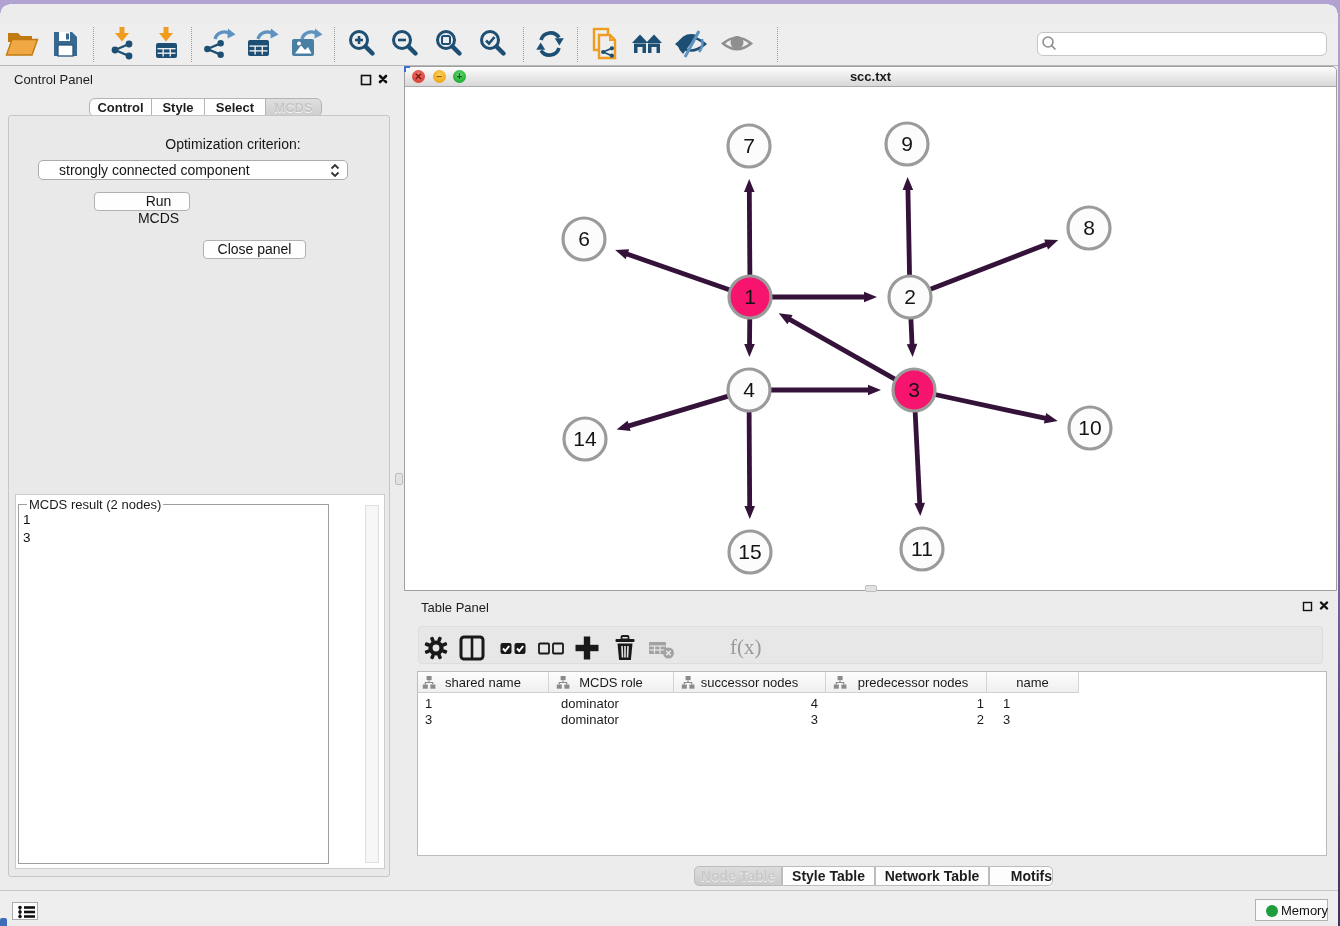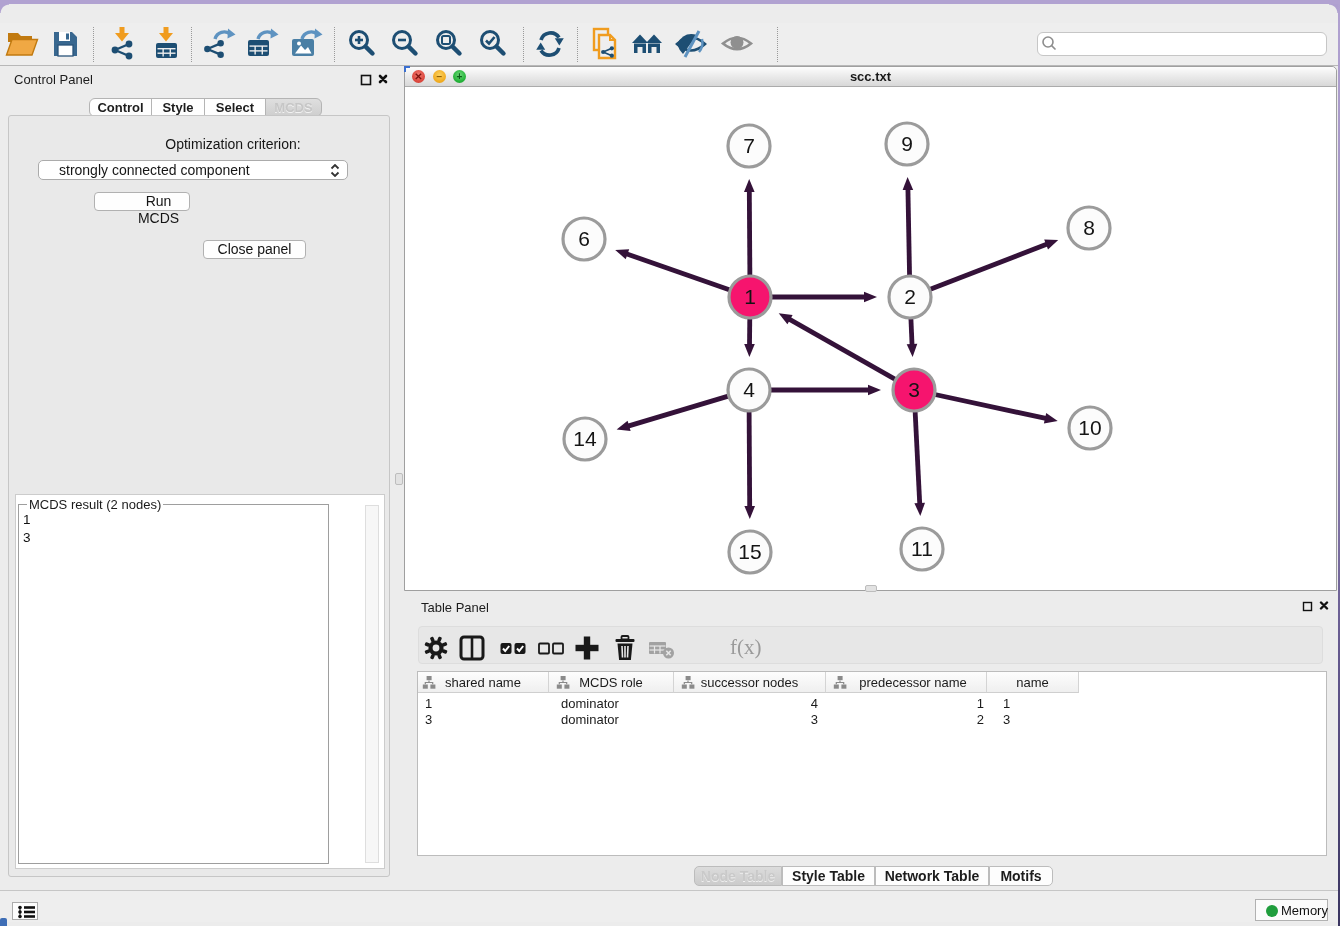--- a/index.html
+++ b/index.html
@@ -373,37 +373,37 @@
         </svg>
       <svg class="abs" style="left:415px;top:3px;z-index:5;" width="14" height="15" viewBox="0 0 14 15">
           <rect x="4.6" y="1" width="5" height="4.2" fill="#8a8a8a"></rect>
           <rect x="0.8" y="9.5" width="5" height="4.2" fill="#8a8a8a"></rect>
           <rect x="8.4" y="9.5" width="5" height="4.2" fill="#8a8a8a"></rect>
           <path d="M7 5.5 v2 M3.3 9.3 v-1.8 h7.4 v1.8" fill="none" stroke="#8a8a8a" stroke-width="1.2"></path>
         </svg>
       <div class="thcell" style="left:0;width:131px;">shared name</div>
       <div class="thcell" style="left:131px;width:125px;">MCDS role</div>
       <div class="thcell" style="left:256px;width:152px;">successor nodes</div>
-      <div class="thcell" style="left:408px;width:161px;padding-left:14px;">predecessor name</div>
+      <div class="thcell" style="left:408px;width:161px;padding-left:14px;">predecessor nodes</div>
       <div class="thcell" style="left:569px;width:92px;">name</div>
       <div class="trow" style="left:7px;top:24px;">1</div>
       <div class="trow" style="left:143px;top:24px;">dominator</div>
       <div class="trow" style="left:256px;top:24px;width:144px;text-align:right;">4</div>
       <div class="trow" style="left:408px;top:24px;width:158px;text-align:right;">1</div>
       <div class="trow" style="left:585px;top:24px;">1</div>
       <div class="trow" style="left:7px;top:40px;">3</div>
       <div class="trow" style="left:143px;top:40px;">dominator</div>
       <div class="trow" style="left:256px;top:40px;width:144px;text-align:right;">3</div>
       <div class="trow" style="left:408px;top:40px;width:158px;text-align:right;">2</div>
       <div class="trow" style="left:585px;top:40px;">3</div>
     </div>
     <div class="btab" style="left:290px;width:88px;border-radius:5px 0 0 5px;background:linear-gradient(180deg,#dcdcdc,#cbcbcb);color:#c9c9c9;text-shadow:0 1px 0 #efefef;">Node Table</div>
     <div class="btab" style="left:378px;width:93px;">Style Table</div>
     <div class="btab" style="left:471px;width:114px;">Network Table</div>
-    <div class="btab" style="left:585px;width:64px;border-radius:0 5px 5px 0;">Motifs</div>
+    <div class="btab" style="left:585px;width:64px;border-radius:0 5px 5px 0;text-align:right;">Motifs</div>
   </div>
   <div id="statusbar">
     <div id="listbtn">
       <svg width="24" height="16" viewBox="0 0 24 16" style="margin:1px 0 0 4px;">
         <circle cx="3" cy="3.5" r="1.8" fill="#111"></circle>
           <circle cx="3" cy="8" r="1.8" fill="#111"></circle>
           <circle cx="3" cy="12.5" r="1.8" fill="#111"></circle>
         <line x1="3" y1="3.5" x2="3" y2="12.5" stroke="#111" stroke-width="1"></line>
         <rect x="7" y="2.2" width="11" height="2.6" fill="#111"></rect>
           <rect x="7" y="6.7" width="11" height="2.6" fill="#111"></rect>

